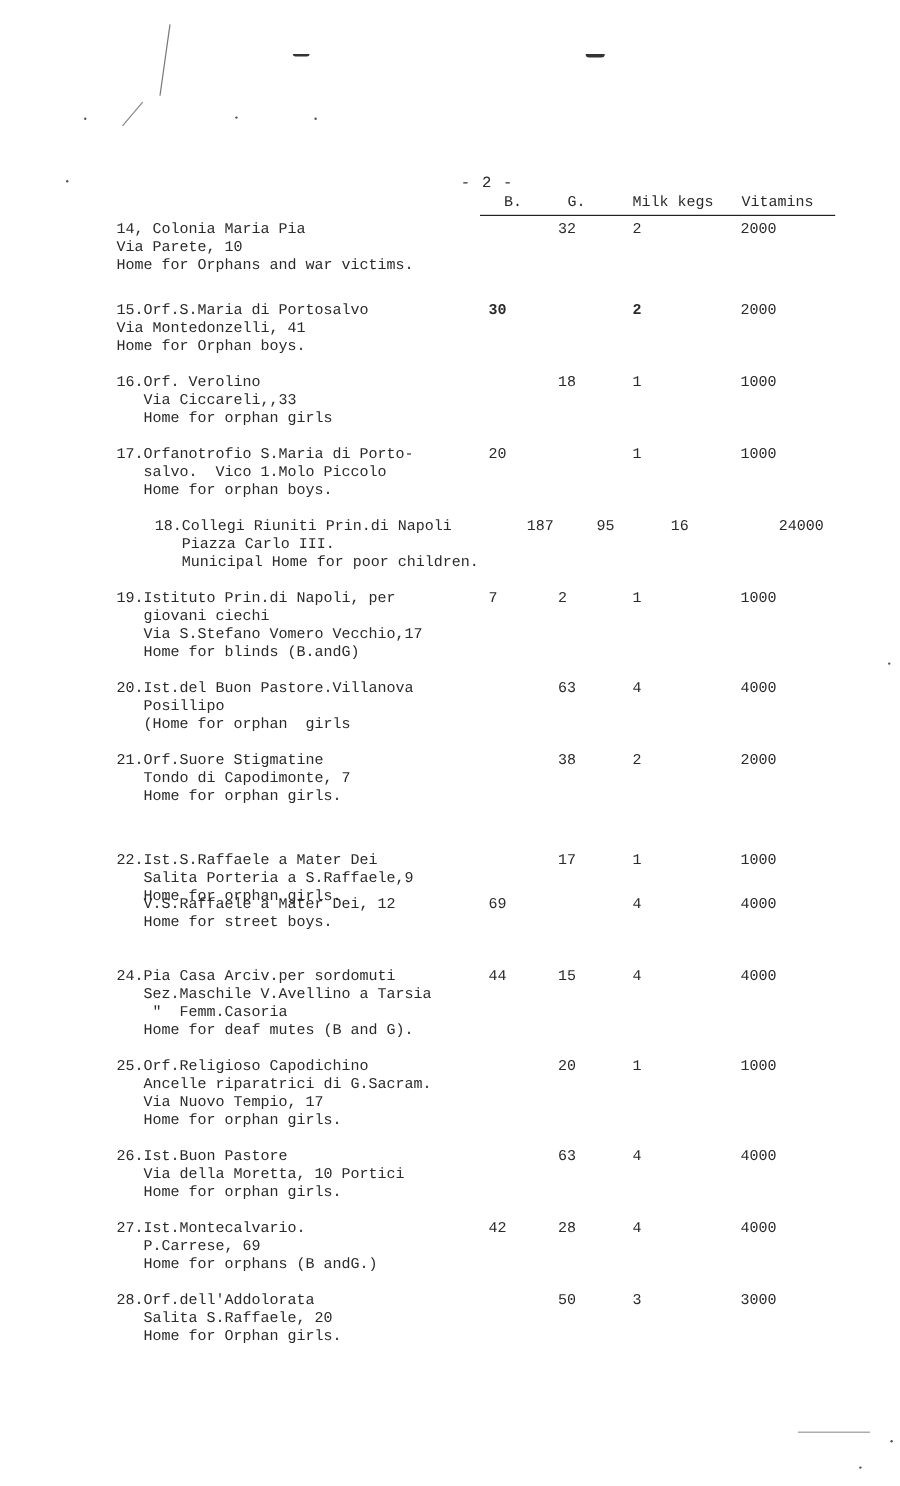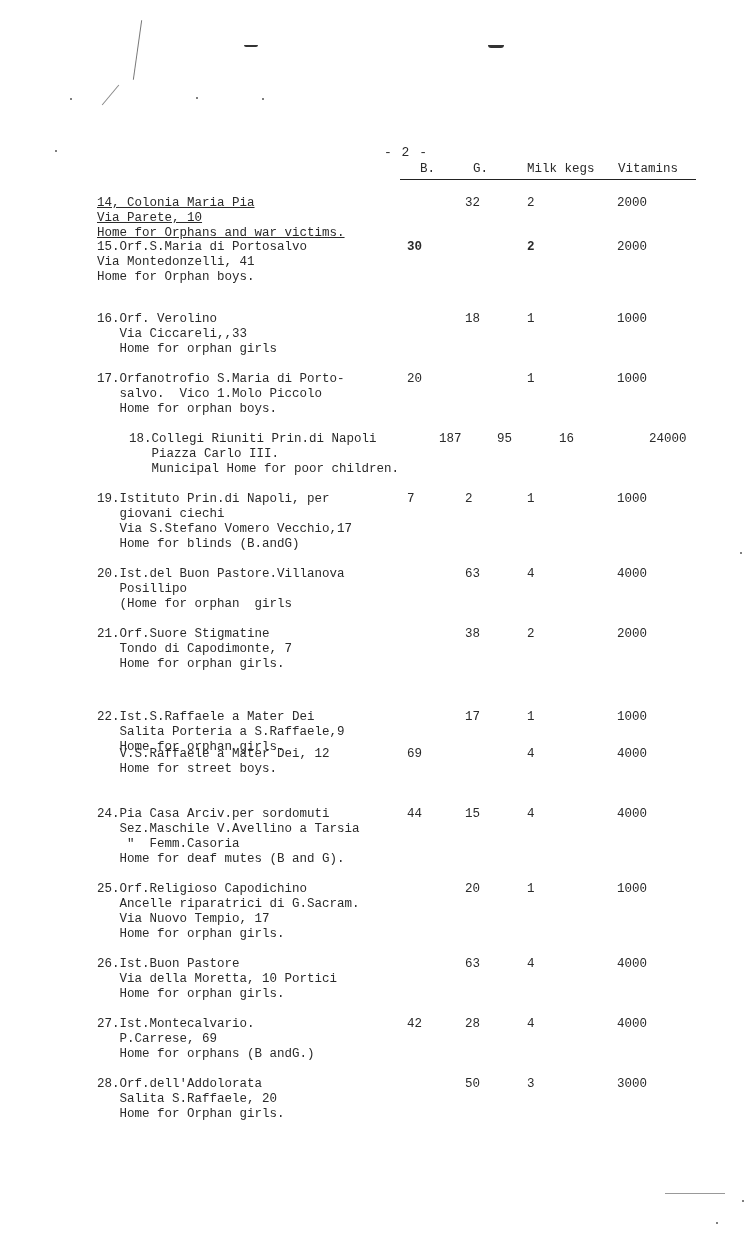--- a/index.html
+++ b/index.html
@@ -44,30 +44,30 @@
   <div class="pagenum">- 2 -</div>
 
   <div class="header">
     <span style="left:20px;">B.</span>
     <span style="left:73px;">G.</span>
     <span style="left:103px;padding-left:24px;">Milk kegs</span>
     <span style="left:218px;">Vitamins</span>
   </div>
 
   <div id="entries">
-      <div class="entry" style="top: 196px; text-decoration: underline;">
+      <div class="entry" style="top: 184px;">
         <div class="line">14, Colonia Maria Pia</div>
         <div class="line">Via Parete, 10</div>
         <div class="line">Home for Orphans and war victims.</div>
         <span class="num colB"></span>
         <span class="num colG">32</span>
         <span class="num colM">2</span>
         <span class="num colV">2000</span>
       </div>
-      <div class="entry" style="top: 240px;">
+      <div class="entry" style="top: 252px;">
         <div class="line">15.Orf.S.Maria di Portosalvo</div>
         <div class="line">Via Montedonzelli, 41</div>
         <div class="line">Home for Orphan boys.</div>
         <span class="num colB bold">30</span>
         <span class="num colG"></span>
         <span class="num colM bold">2</span>
         <span class="num colV">2000</span>
       </div>
       <div class="entry" style="top: 312px;">
         <div class="line">16.Orf. Verolino</div>

